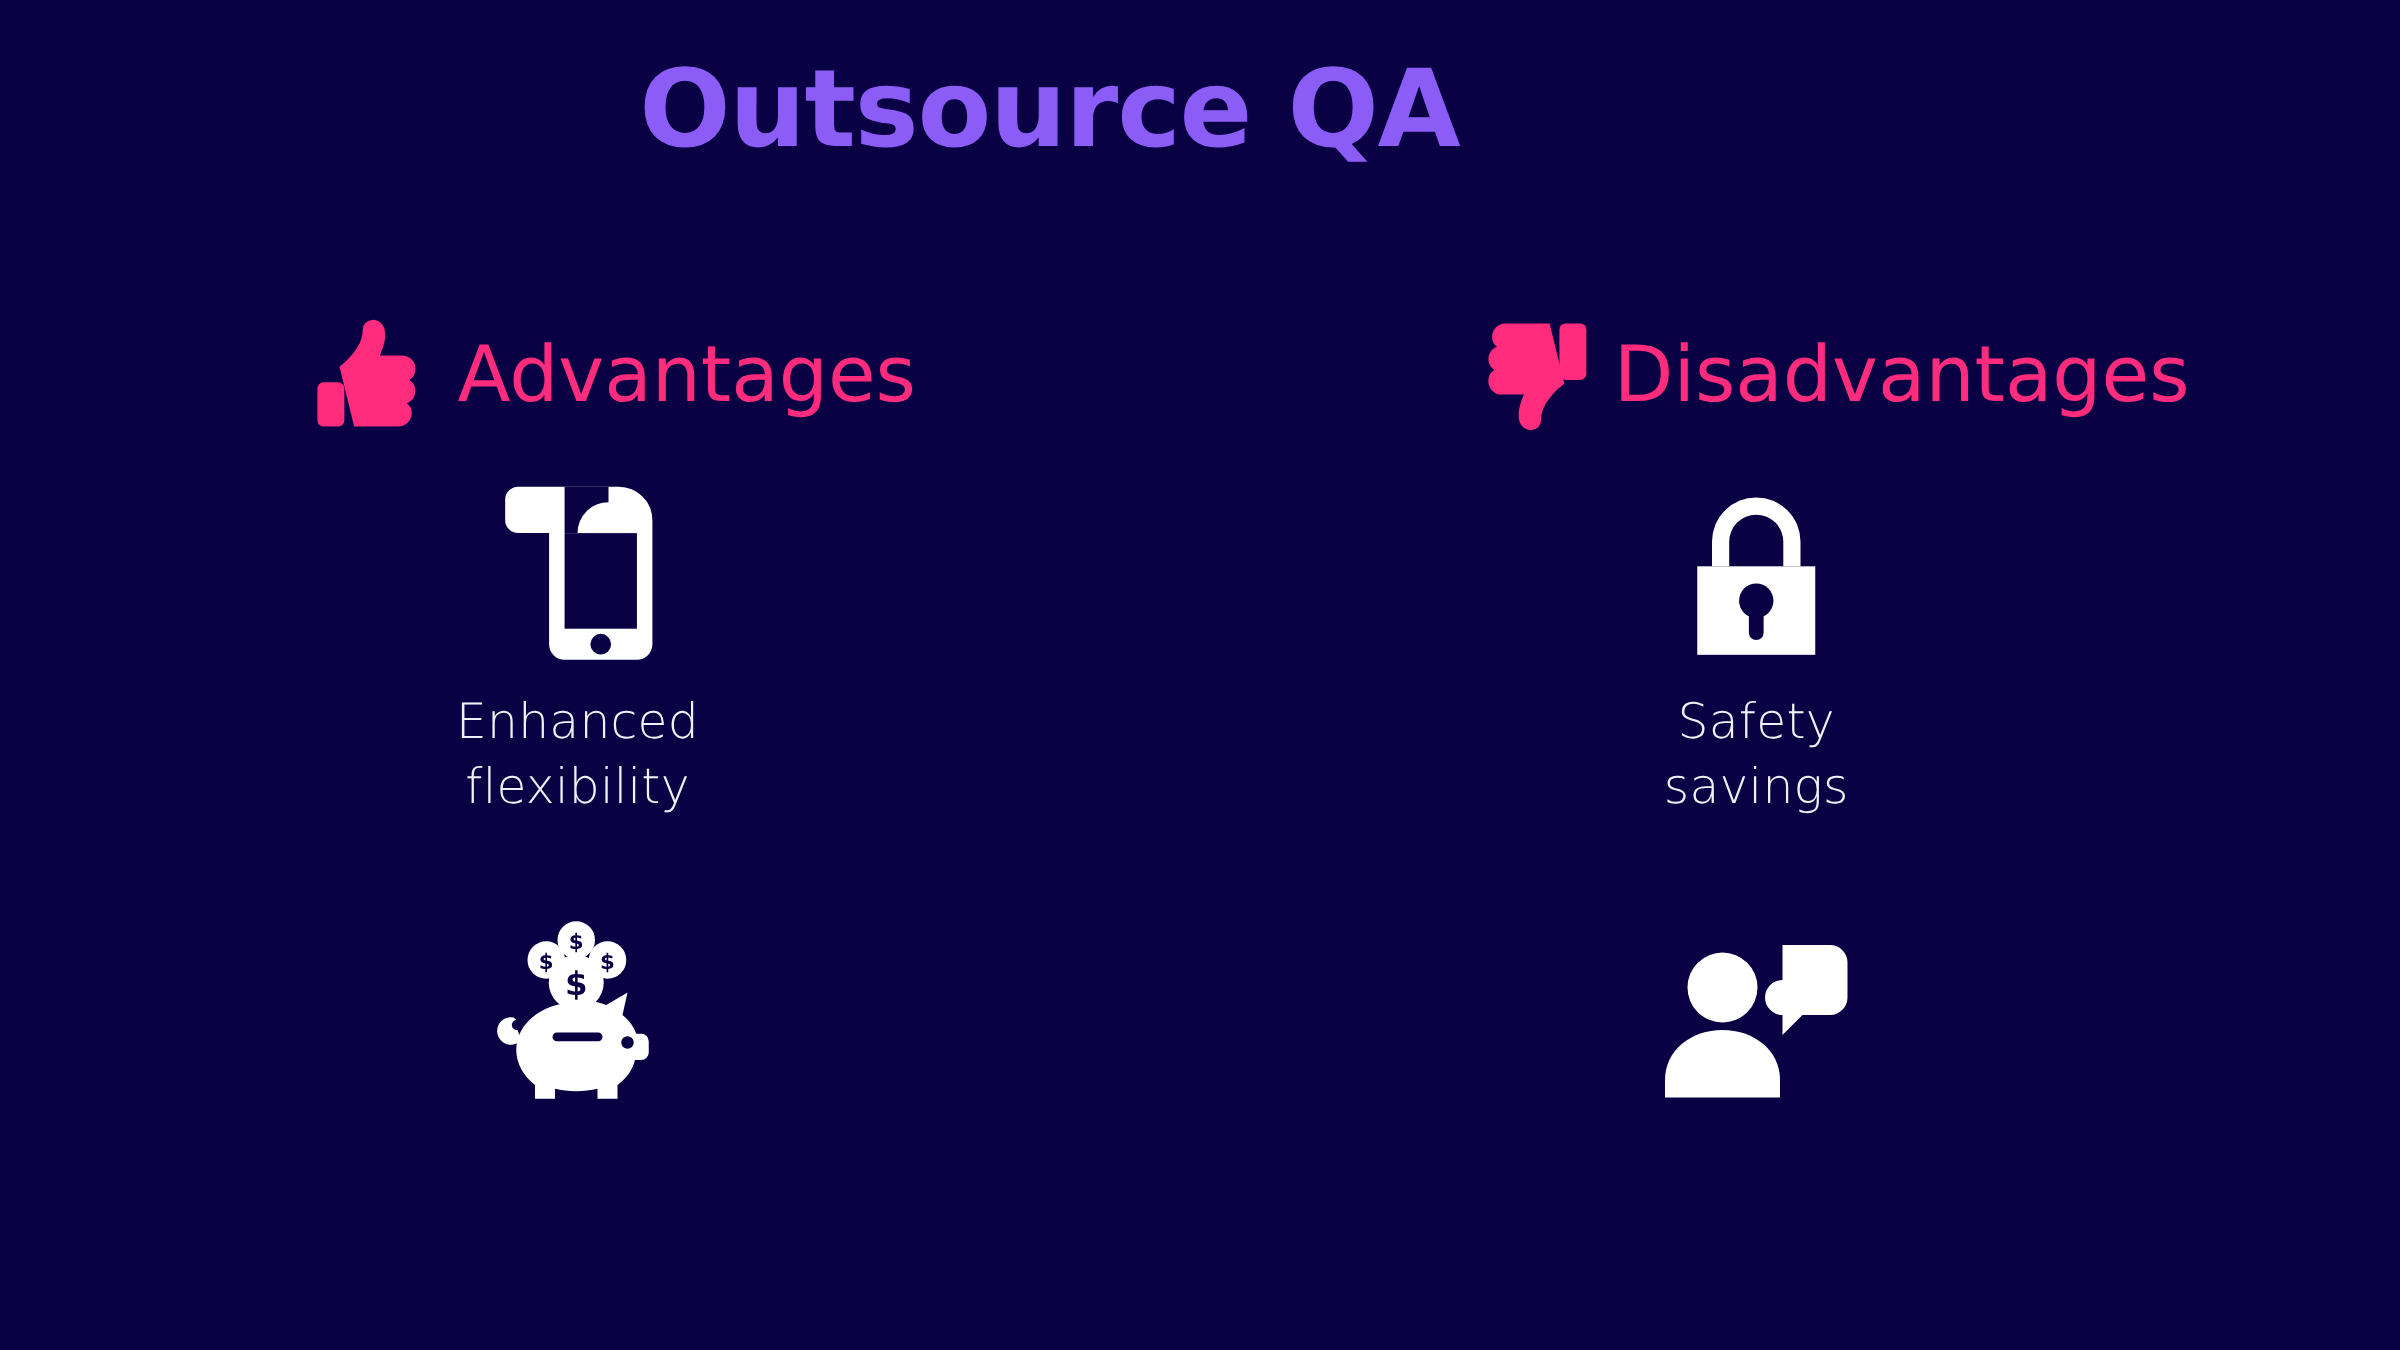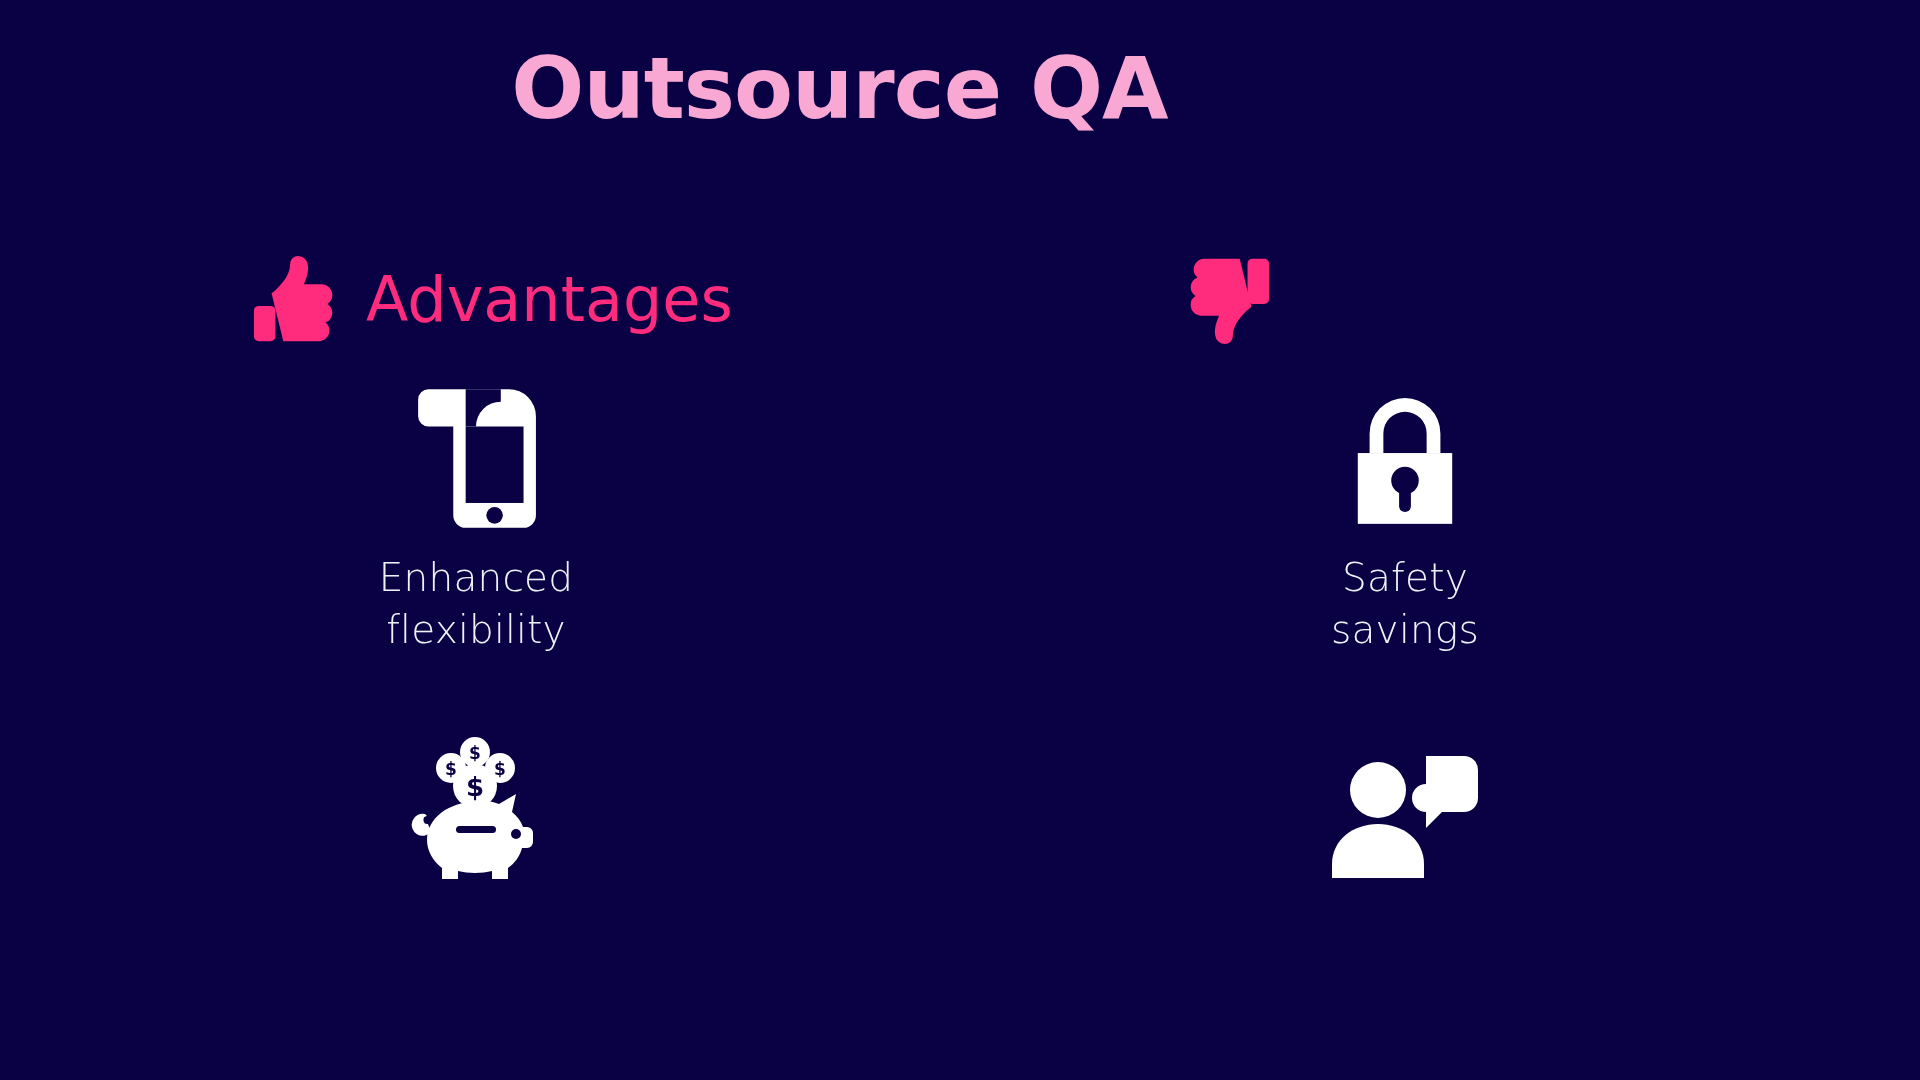--- a/index.html
+++ b/index.html
@@ -22,21 +22,21 @@
     background: #0a0044;
   }
 
   
   .slide-title {
     position: absolute;
     top: 40px;
     left: 0;
     width: 1679px;
     text-align: center;
-    color: #f9a8d4;
+    color: #8b5cf6;
     font-family: "DejaVu Sans", sans-serif;
     font-weight: 700;
     font-size: 86px;
     letter-spacing: -1px;
     line-height: 1.12;
     white-space: nowrap;
   }
 
   
   .columns {
@@ -88,21 +88,21 @@
     position: absolute;
     top: 130px;
     left: 0;
     width: 760px;
   }
   .item {
     position: absolute;
     width: 420px;
     text-align: center;
   }
-  .column.left  .item { left: 136px; }
+  .column.left  .item { left: 122px; }
   .column.right .item { left: 185px; }
 
   .item.first  { top: 0px; }
   .item.second { top: 350px; }
 
   .item-icon-wrap {
     height: 160px;
     display: flex;
     align-items: flex-end;
     justify-content: center;
@@ -212,20 +212,21 @@
             <g fill="#ff2b7d">
               <rect x="74" y="8" width="22" height="46" rx="5"></rect>
               <path d="M66 8 H30 a11 11 0 0 0 -11 11 a10 10 0 0 0 4 8
                        a11 11 0 0 0 -7 10 a11 11 0 0 0 5 9
                        a10 10 0 0 0 -5 9 a11 11 0 0 0 11 11 H45
                        c-3 7 -5 13 -4 20 a10 10 0 0 0 10 9 a8 8 0 0 0 8 -8
                        c0 -10 6 -18 14 -26 a23 23 0 0 0 5 -4 Z"></path>
             </g>
           </svg>
         </span>
+        <span class="col-heading-label">Disadvantages</span>
       </div>
 
       <div class="items">
 
         <div class="item first">
           <div class="item-icon-wrap">
             <svg class="item-icon" viewBox="0 0 120 150" width="118" height="148" aria-hidden="true">
 
               <path d="M24 72 V52 a36 36 0 0 1 72 0 V72 h-14 V52 a22 22 0 0 0 -44 0 V72 Z" fill="#ffffff"></path>
 

